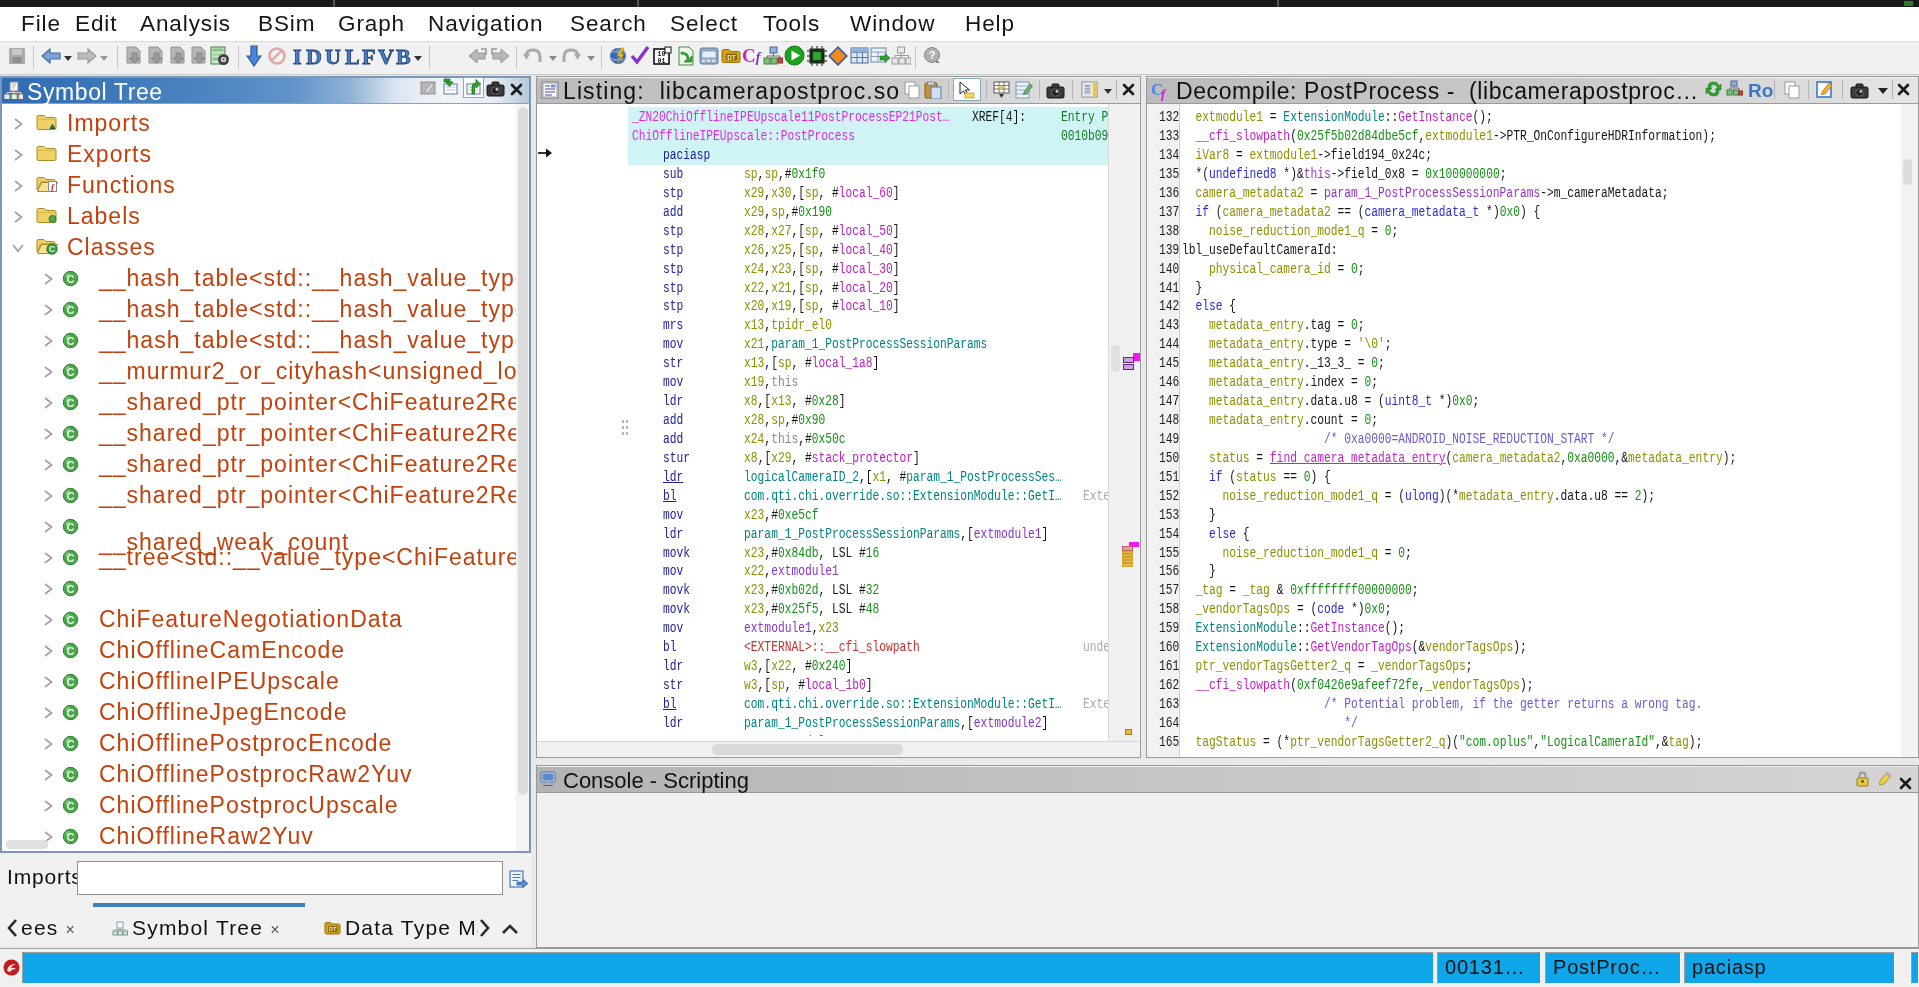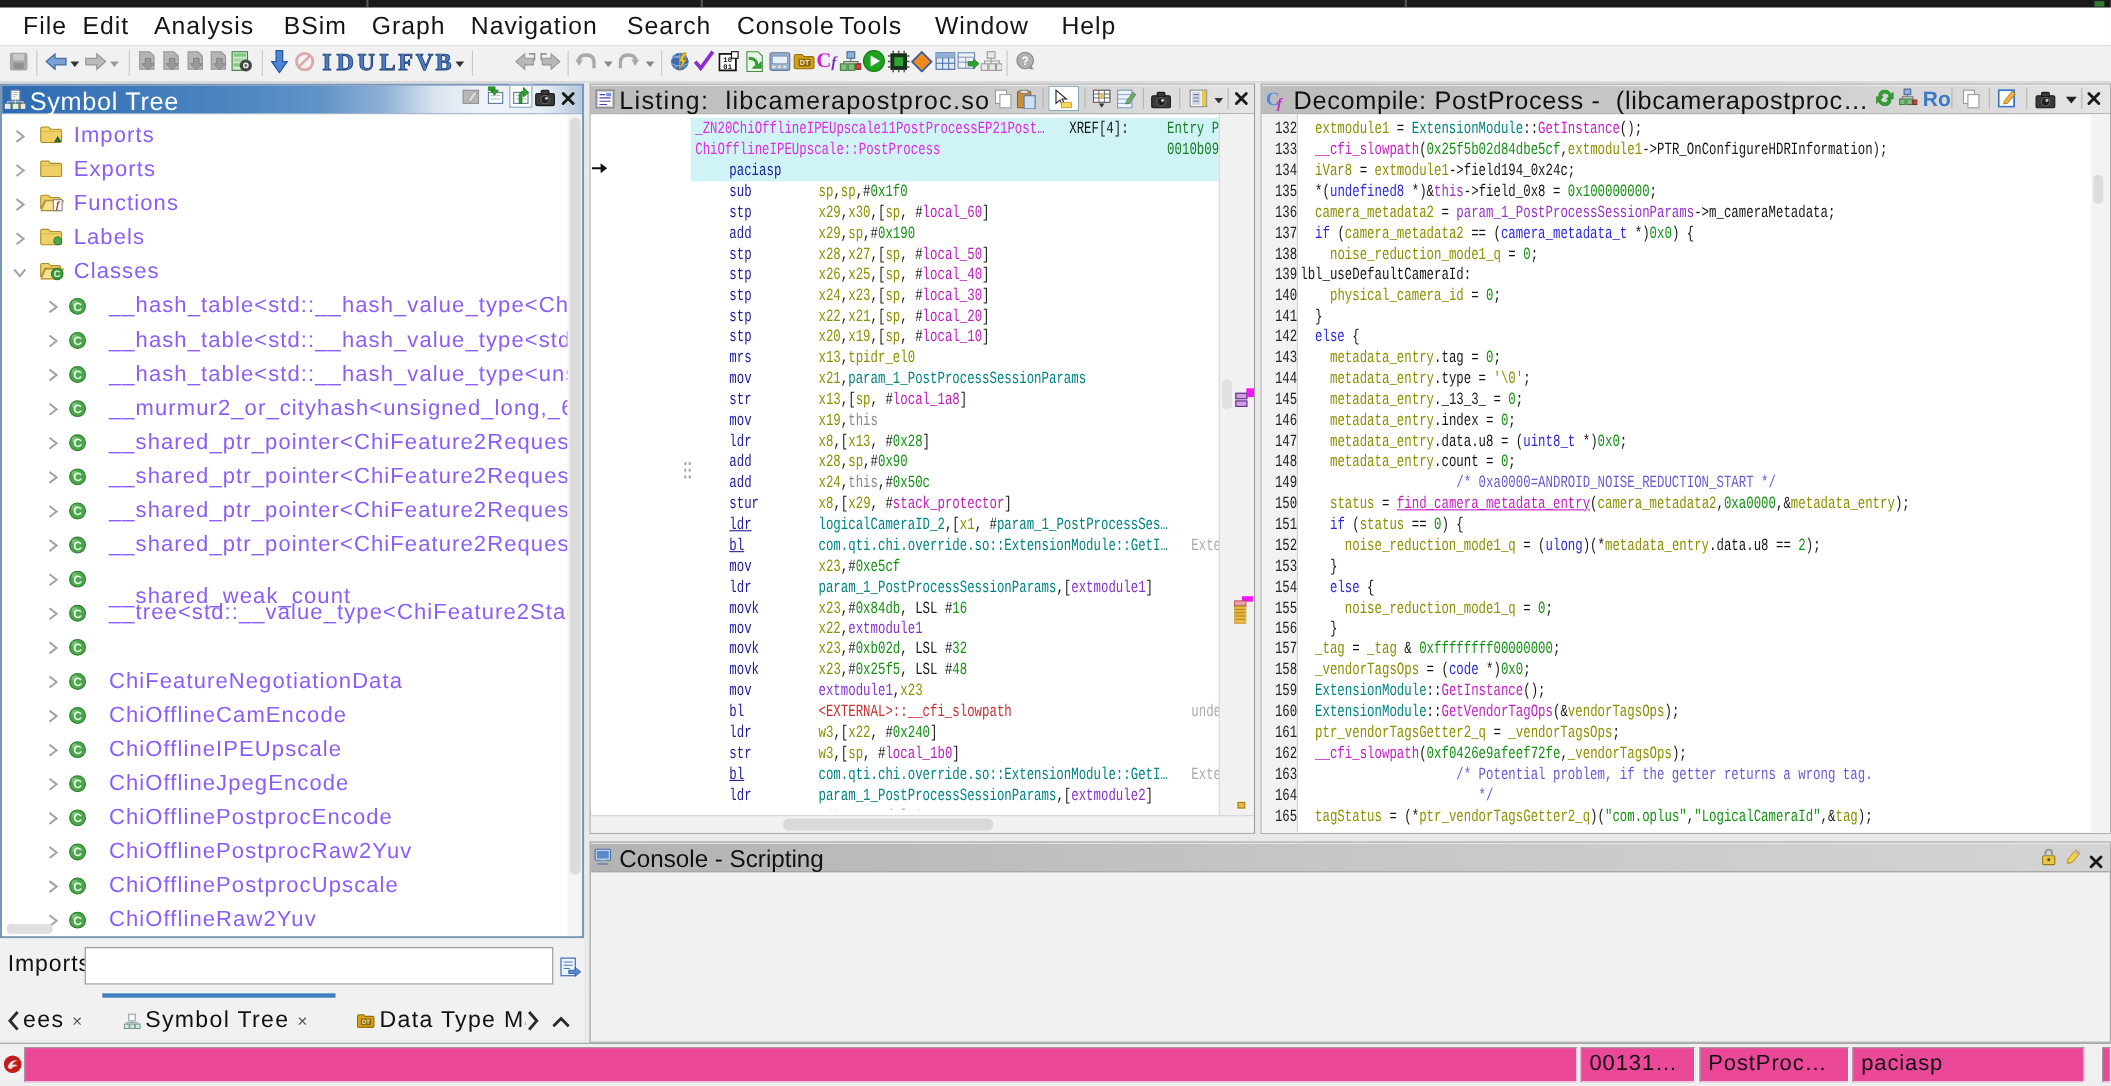--- a/index.html
+++ b/index.html
@@ -11,45 +11,45 @@
 .cl .m {color:#20209a} .cl .r {color:#8e8e00} .cl .g {color:#149114}
 .cl .l {color:#bb1fbb} .cl .t {color:#008383} .cl .p {color:#8633cc}
 .cl .gy {color:#8a8a8a} .cl .gy2 {color:#ababab} .cl .red {color:#c63131}
 .cl .mg {color:#de2cde} .cl .x2 {color:#187c24} .cl .ln {color:#222}
 .cl .k {color:#2929dd} .cl .f {color:#c31fc3} .cl .cm {color:#6a5ad2}
 .cl .pp {color:#9632c8} .ul {text-decoration:underline}
 .mi {position:absolute;top:11px;font-size:22.5px;letter-spacing:.9px;color:#151515}
 .tsep {position:absolute;top:46px;height:23px;width:1px;background:#c6c6c6}
 .hsep {position:absolute;top:80px;height:19px;width:1px;background:#b5b5b5}
 .tblt {font:bold 22px "Liberation Serif";color:#4a7cc4;-webkit-text-stroke:.8px #1e3f75}
-.trow {position:absolute;font-size:20px;letter-spacing:1px;color:#8b5cf6;height:31px;line-height:31px;white-space:pre}
+.trow {position:absolute;font-size:23px;letter-spacing:1px;color:#c2410c;height:31px;line-height:31px;white-space:pre}
 .hdr {position:absolute;height:27px;border-bottom:1px solid #9a9a9a;
   background:linear-gradient(180deg,#fdfdfd 0,#e3e3e3 8%,#c9c9c9 30%,#bcbcbc 100%)}
 .hdrg {background:linear-gradient(90deg,#bcbcbc 0,#c9c9c9 55%,#e5e5e5 100%);box-shadow:inset 0 1px 0 #f2f2f2}
 .htitle {position:absolute;top:1px;font-size:23px;letter-spacing:.6px;color:#111;white-space:pre}
 .selbtn {background:#fdfdfd;border:1px solid #8ab;}
-.cell {position:absolute;background:#ec4899;border:1px solid;border-color:#9d9d9d #fdfdfd #fdfdfd #9d9d9d}
+.cell {position:absolute;background:#0ea5e9;border:1px solid;border-color:#9d9d9d #fdfdfd #fdfdfd #9d9d9d}
 .cell span {position:absolute;left:7px;top:3px;font-size:20px;letter-spacing:.8px;color:#111;white-space:pre}
 </style></head><body>
 
 <div class="abs" style="left:0;top:0;width:1919px;height:7px;background:#191919"></div>
 <div class="abs" style="left:333px;top:0;width:2px;height:7px;background:#555"></div>
 <div class="abs" style="left:637px;top:0;width:2px;height:7px;background:#555"></div>
 <div class="abs" style="left:1277px;top:0;width:2px;height:7px;background:#555"></div>
 <div class="abs" style="left:1904px;top:1px;width:9px;height:5px;background:#2f7a2f"></div>
 
 <div class="abs" style="left:0;top:7px;width:1919px;height:34px;background:#fff"></div>
 <div class="mi" style="left:21px">File</div>
 <div class="mi" style="left:75px">Edit</div>
 <div class="mi" style="left:140px">Analysis</div>
 <div class="mi" style="left:258px">BSim</div>
 <div class="mi" style="left:338px">Graph</div>
 <div class="mi" style="left:428px">Navigation</div>
 <div class="mi" style="left:570px">Search</div>
-<div class="mi" style="left:670px">Console</div>
+<div class="mi" style="left:670px">Select</div>
 <div class="mi" style="left:763px">Tools</div>
 <div class="mi" style="left:850px">Window</div>
 <div class="mi" style="left:965px">Help</div>
 
 <div class="abs" style="left:0;top:41px;width:1919px;height:34px;background:#f1f1f1;border-top:1px solid #dadada;border-bottom:1px solid #c9c9c9"></div>
 <svg class="abs" style="left:8px;top:47px" width="18" height="18" viewBox="0 0 18 18">
     <rect x="1" y="1" width="16" height="16" rx="1.5" fill="#a9a9a9"></rect>
     <rect x="4" y="2" width="10" height="6" fill="#c9c9c9"></rect>
     <rect x="4.5" y="10" width="9" height="6" fill="#8f8f8f"></rect>
   </svg>

